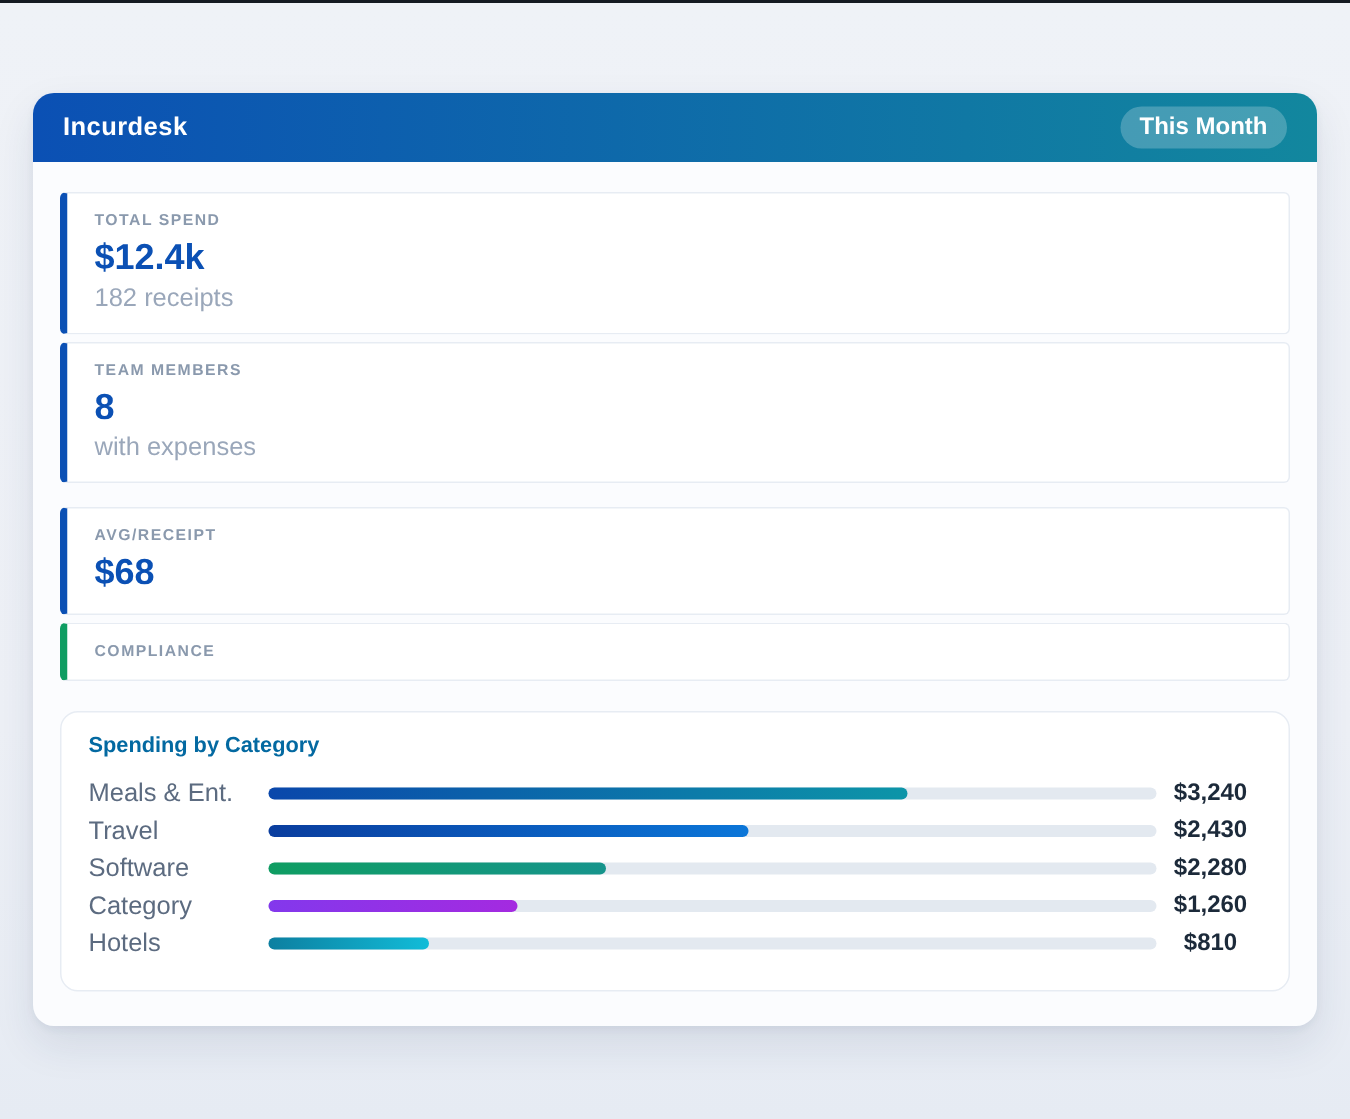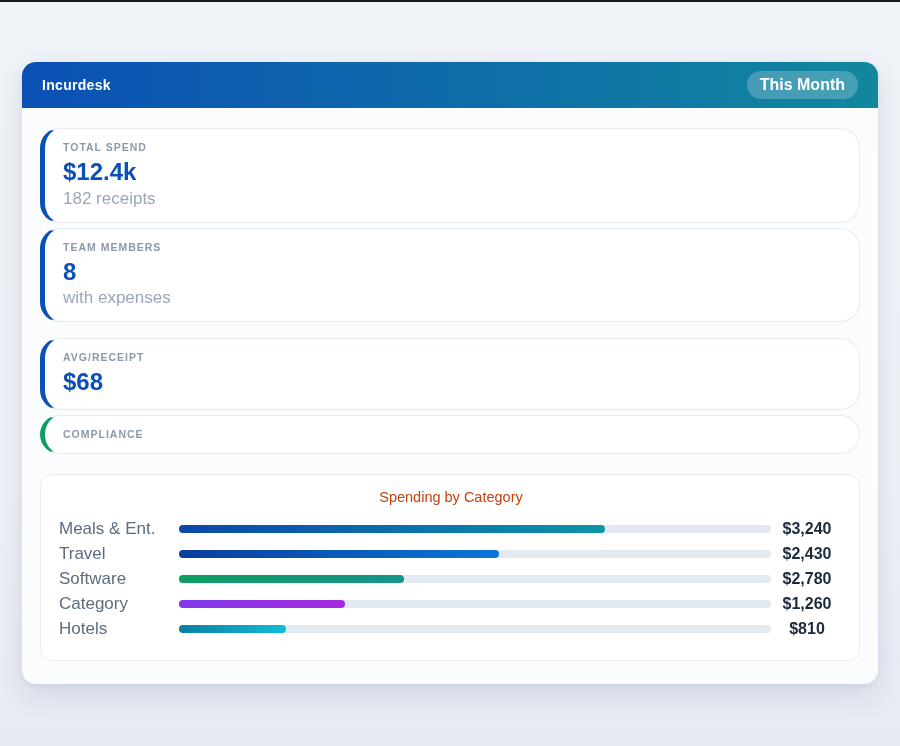--- a/index.html
+++ b/index.html
@@ -15,50 +15,50 @@
     border-radius:14px;
     background:#fbfcfe;
     box-shadow:0 12px 28px rgba(30,50,90,0.10), 0 2px 6px rgba(30,50,90,0.06);
     overflow:hidden;
   }
   .app-header {
     height:46px;
     display:flex; align-items:center; justify-content:space-between;
     padding:0 20px;
   }
-  .app-title { color:#ffffff; font-size:14px; font-weight:bold; letter-spacing:0.3px; }
+  .app-title { color:#ffffff; font-size:17px; font-weight:bold; letter-spacing:0.3px; }
   .period-badge {
     background:rgba(255,255,255,0.22);
     color:#ffffff; font-size:16px; font-weight:bold;
     padding:5px 13px; border-radius:999px;
     border:none; cursor:pointer;
     font-family:"Liberation Sans", sans-serif;
     text-align:right;
   }
   .content { padding:20px 18px 23px 18px; }
   .stat-card {
     background:#ffffff;
     border:1px solid #e7ecf3;
     border-left:5px solid #0b50b4;
-    border-radius:20px;
+    border-radius:4px;
     padding:12px 18px 13px 18px;
     margin-bottom:5px;
   }
   .stat-label { font-size:10.5px; font-weight:bold; letter-spacing:1px; color:#8a99ad; }
   .stat-value { font-size:24px; font-weight:800; color:#0b50b4; margin-top:5px; line-height:1.15; }
   .stat-sub { font-size:17px; color:#9aa7ba; margin-top:3px; }
   .stat-sub:empty { display:none; }
   .chart-card {
     background:#ffffff;
     border:1px solid #e7ecf3;
     border-radius:12px;
     padding:14px 16px 18px 18px;
     margin-top:20px;
   }
-  .chart-title { font-size:14.5px; font-weight:normal; color:#c2410c; margin-bottom:12px;text-align:center; }
+  .chart-title { font-size:14.5px; font-weight:bold; color:#0369a1; margin-bottom:12px; }
   .chart-row { display:flex; align-items:center; height:25px; }
   .row-label { width:120px; font-size:17px; color:#5c6b80; }
   .bar-track { flex:1; height:8px; border-radius:4px; background:#e3e9f0; position:relative; }
   .bar-fill { position:absolute; left:0; top:0; height:8px; border-radius:4px; }
   .row-value { width:72px; text-align:center; font-size:16px; font-weight:bold; color:#1c2a3a; }
 </style>
 </head>
 <body>
 
 <div class="top-edge"></div>
@@ -112,21 +112,21 @@
             <div class="bar-fill" style="width: 54%; background: linear-gradient(90deg, rgb(10, 61, 158), rgb(11, 118, 216));"></div>
           </div>
         <div class="row-value">$2,430</div>
       </div>
 
       <div class="chart-row">
         <div class="row-label">Software</div>
         <div class="bar-track" style="background: rgb(227, 233, 240);">
             <div class="bar-fill" style="width: 38%; background: linear-gradient(90deg, rgb(15, 157, 98), rgb(22, 148, 140));"></div>
           </div>
-        <div class="row-value">$2,780</div>
+        <div class="row-value">$2,280</div>
       </div>
 
       <div class="chart-row">
         <div class="row-label">Category</div>
         <div class="bar-track" style="background: rgb(227, 233, 240);">
             <div class="bar-fill" style="width: 28%; background: linear-gradient(90deg, rgb(131, 56, 236), rgb(164, 42, 224));"></div>
           </div>
         <div class="row-value">$1,260</div>
       </div>
 

